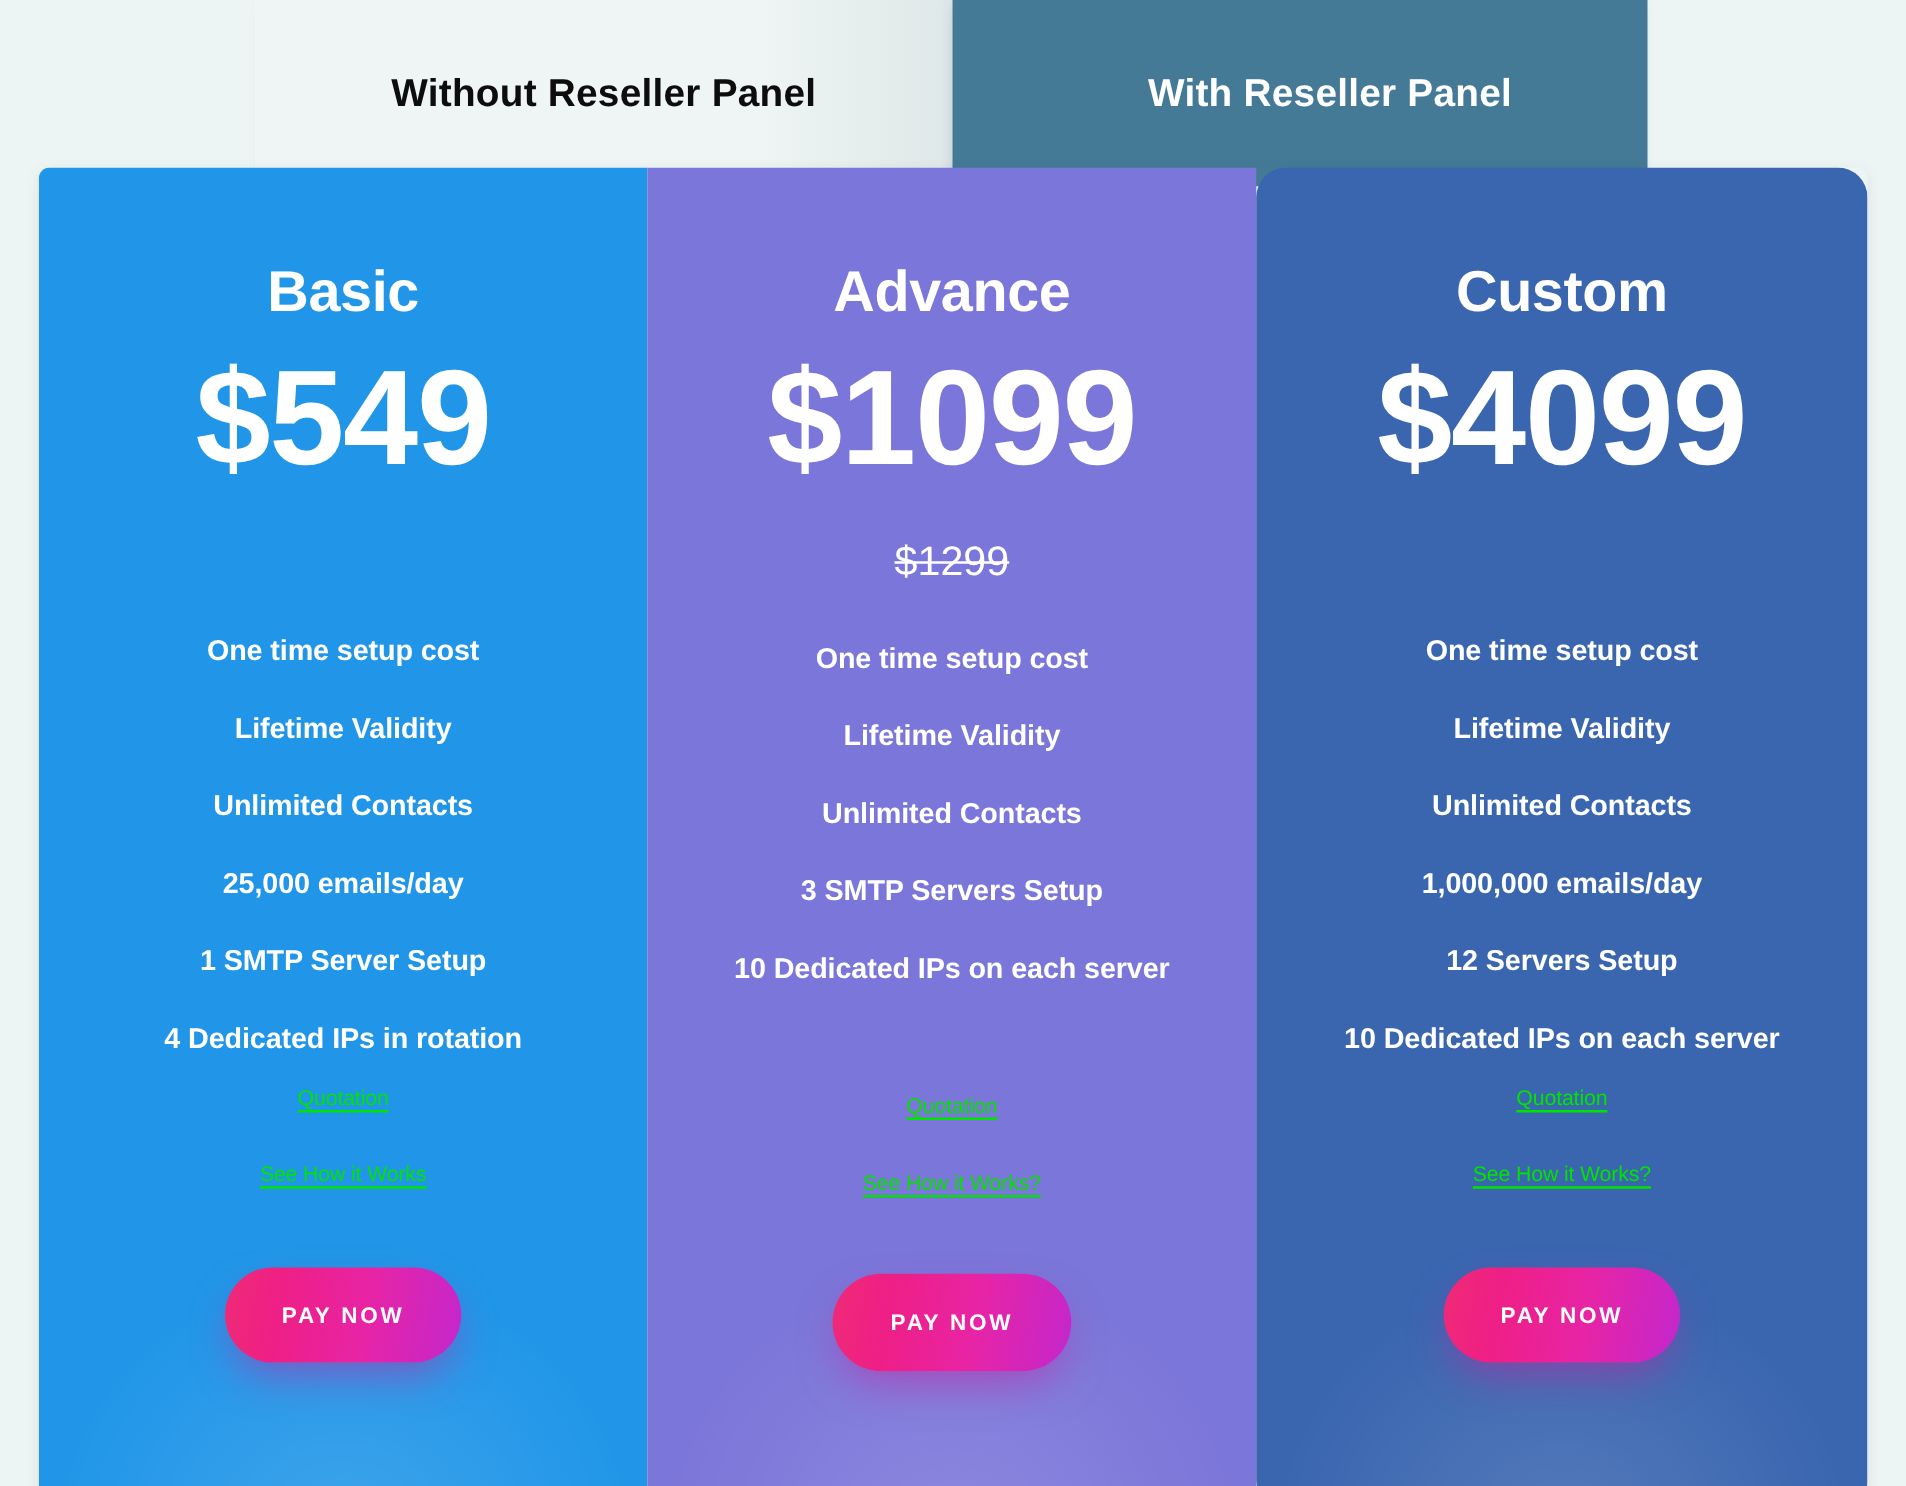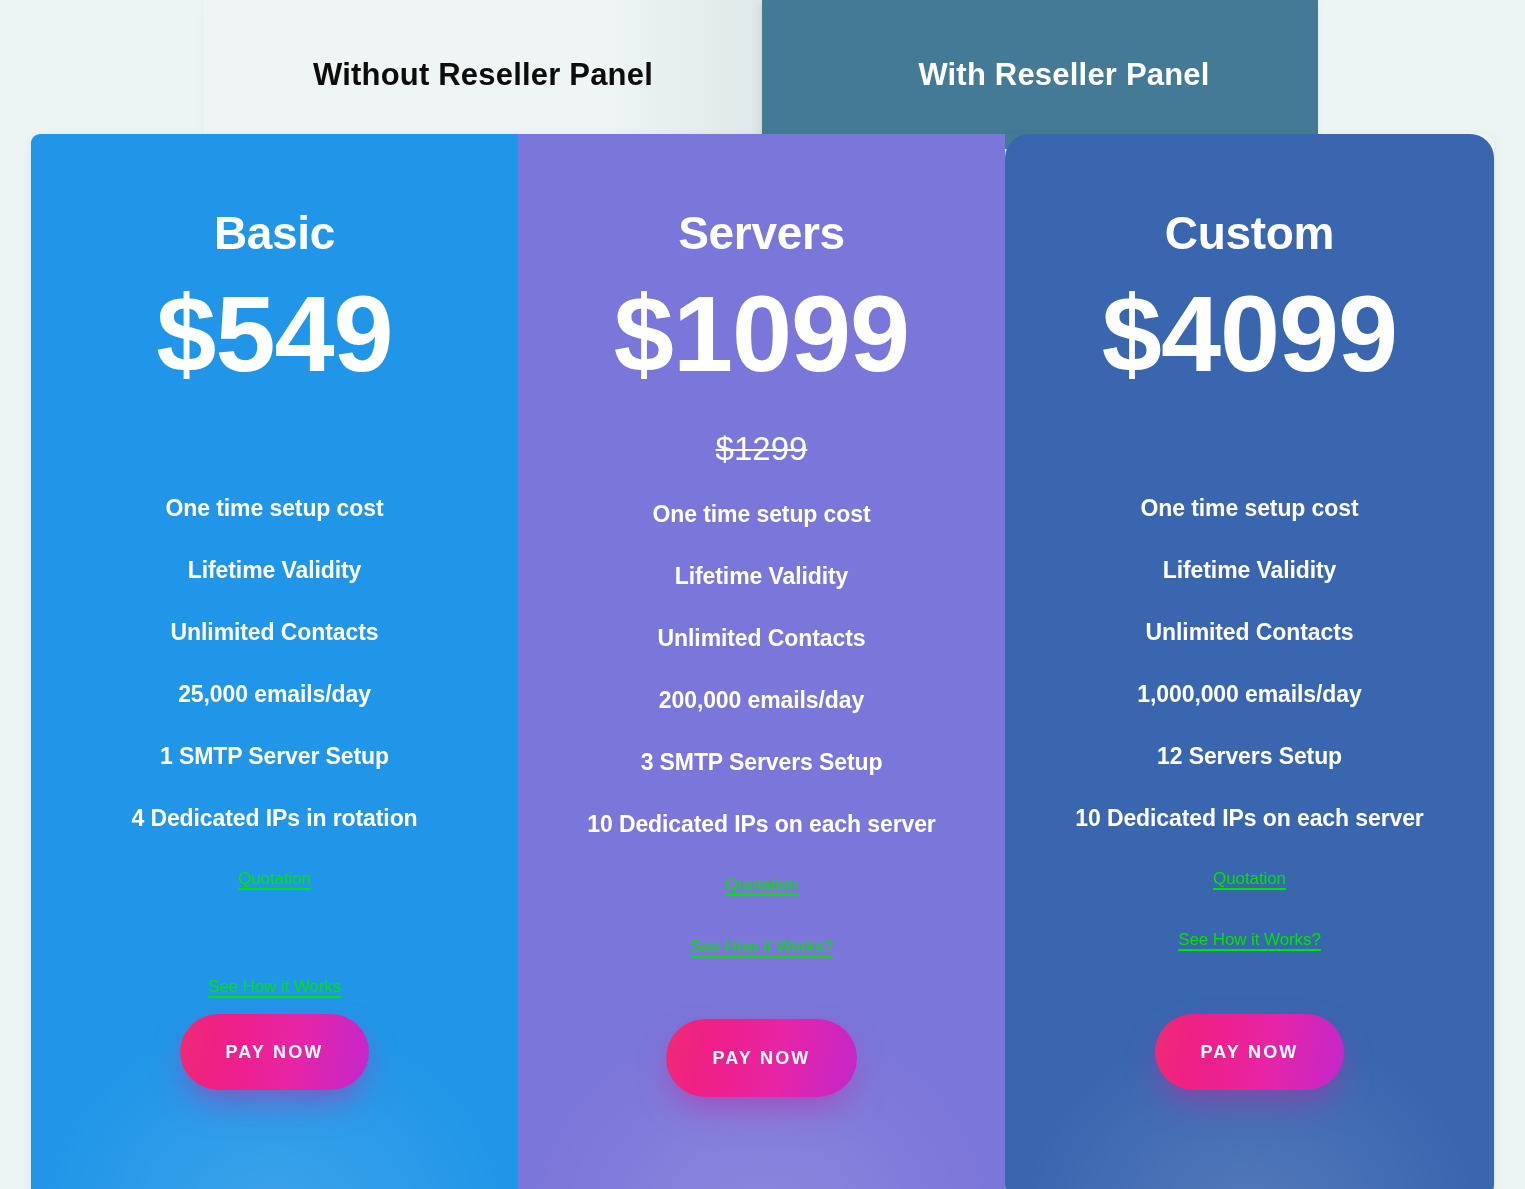--- a/index.html
+++ b/index.html
@@ -123,21 +123,21 @@
   .plan-oldprice {
     font-weight: 300;
     font-size: 33px;
     line-height: 1;
     text-decoration: line-through;
     text-decoration-thickness: 2px;
     margin: 0;
   }
   .features {
     list-style: none;
-    margin: 0;
+    margin: 12px;
     padding: 0;
   }
   .features li {
     font-size: 23px;
     font-weight: 700;
     line-height: 1;
     letter-spacing: -0.1px;
   }
   .link-row a {
     display: inline-block;
@@ -164,21 +164,21 @@
     box-shadow: 0 16px 34px -8px rgba(200,30,160,0.55);
     cursor: pointer;
   }
 
   
   .card-basic .plan-name   { position:absolute; left:0; right:0; top: 76px; }
   .card-basic .plan-price  { position:absolute; left:0; right:0; top: 146px; }
   .card-basic .features    { position:absolute; left:0; right:0; top: 363px; }
   .card-basic .features li { margin-bottom: 39px; }
   .card-basic .link-a      { position:absolute; left:0; right:0; top: 735px; }
-  .card-basic .link-b      { position:absolute; left:0; right:0; top: 796px; margin-top: 47px; }
+  .card-basic .link-b      { position:absolute; left:0; right:0; top: 796px; }
   .card-basic .pay-wrap    { position:absolute; left:0; right:0; top: 880px; }
   .card-basic .pay-btn     { width: 189px; height: 76px; }
 
   
   .card-advance .plan-name   { position:absolute; left:0; right:0; top: 76px; }
   .card-advance .plan-price  { position:absolute; left:0; right:0; top: 146px; }
   .card-advance .plan-oldprice { position:absolute; left:0; right:0; top: 298px; }
   .card-advance .features    { position:absolute; left:0; right:0; top: 369px; }
   .card-advance .features li { margin-bottom: 39px; }
   .card-advance .link-a      { position:absolute; left:0; right:0; top: 741px; }
@@ -235,31 +235,30 @@
         </div>
 
         <div class="pay-wrap">
           <button class="pay-btn">PAY NOW</button>
         </div>
       </div>
     </div>
 
     <div class="card card-advance">
       <div class="inner">
-        <h2 class="plan-name">Servers</h2>
+        <h2 class="plan-name">Advance</h2>
 
         <div class="plan-price">$1099</div>
 
         <div class="plan-oldprice">$1299</div>
 
         <ul class="features">
           <li>One time setup cost</li>
           <li>Lifetime Validity</li>
           <li>Unlimited Contacts</li>
-          <li>200,000 emails/day</li>
           <li>3 SMTP Servers Setup</li>
           <li>10 Dedicated IPs on each server</li>
         </ul>
 
         <div class="link-row link-a">
           <a href="#">Quotation</a>
         </div>
         <div class="link-row link-b">
           <a href="#">See How it Works?</a>
         </div>

